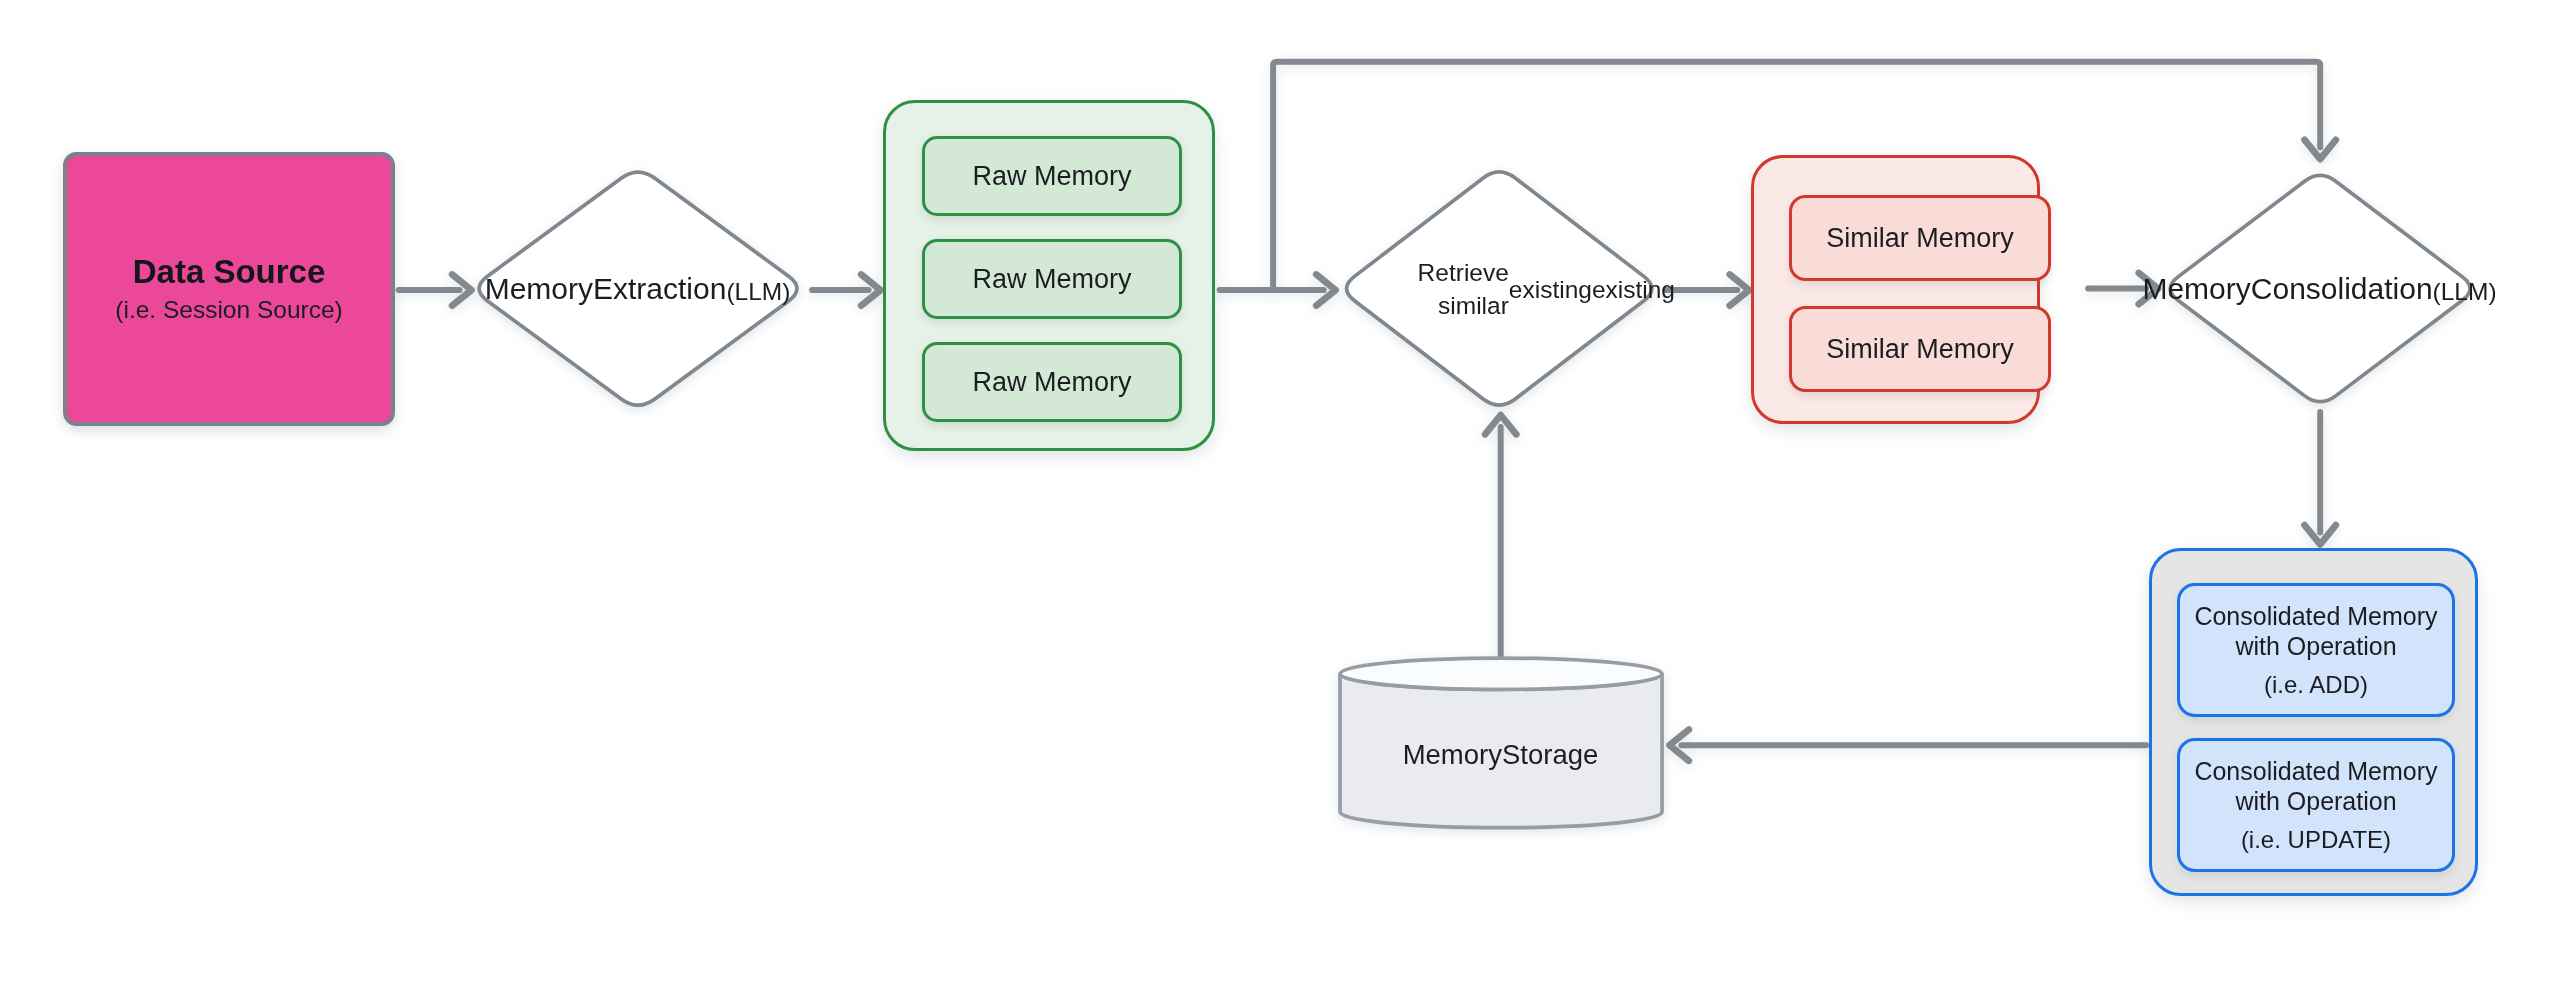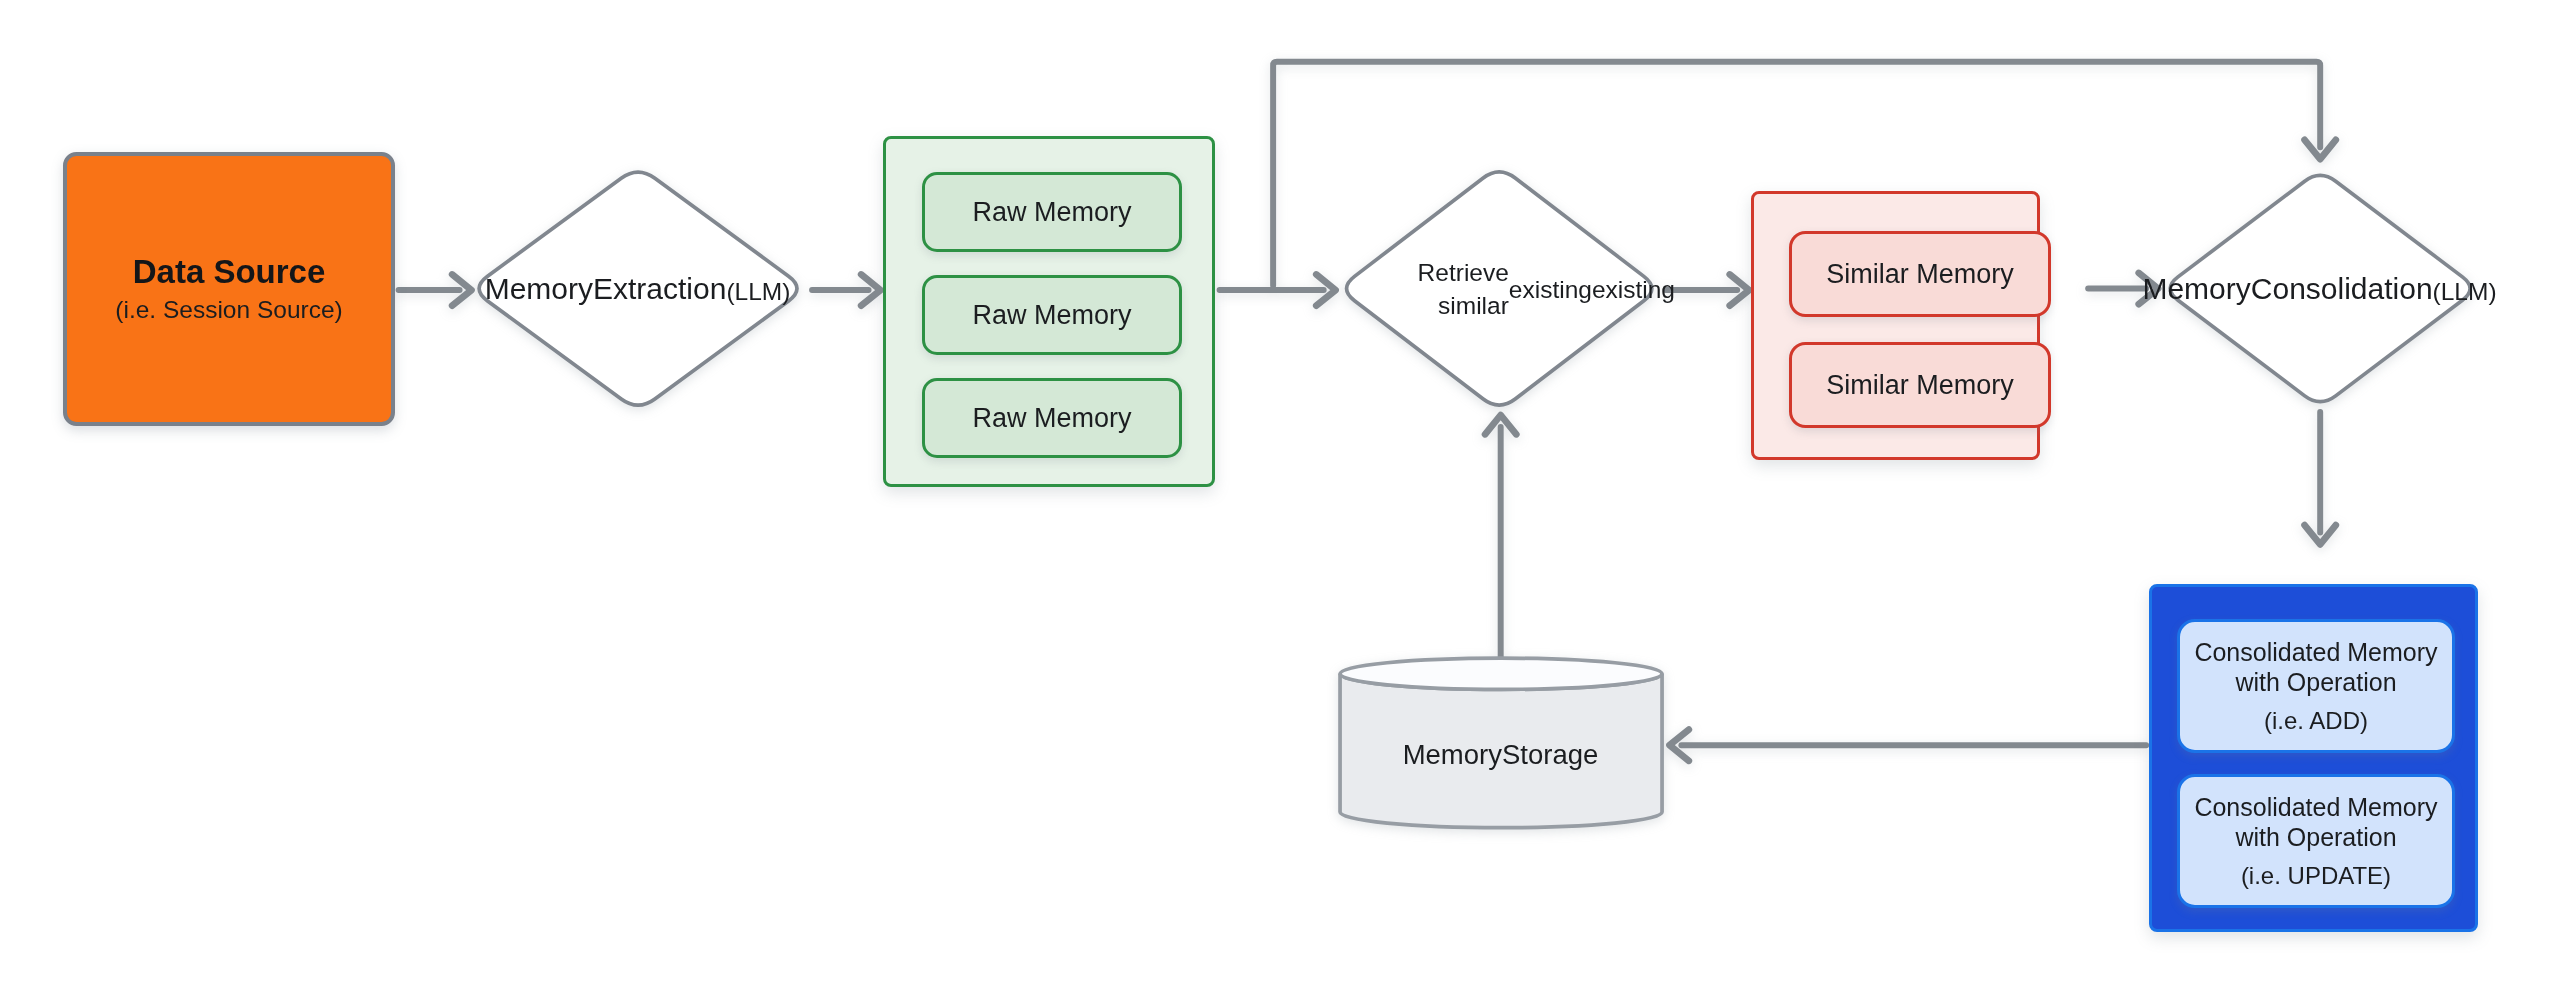--- a/index.html
+++ b/index.html
@@ -20,21 +20,21 @@
     width: 2576px; height: 1001px;
     filter: drop-shadow(0 3.7px 5.2px rgba(120,130,142,0.22));
   }
 
   .abs { position: absolute; }
 
   
   .ds-node {
     left: 63px; top: 152px; width: 332px; height: 274px;
     border: 4.5px solid #7a818b; border-radius: 13.4px;
-    background: #f97316;
+    background: #ec4899;
     box-shadow: 0 4.5px 12px rgba(120,130,142,0.25);
     display: flex; flex-direction: column; align-items: center; justify-content: center;
     text-align: center;
   }
   .ds-title { font-size: 33px; font-weight: 700; line-height: 1.12; color: #141619; }
   .ds-sub   { font-size: 24.5px; font-weight: 400; margin-top: 6px; }
 
   
   .dlabel {
     display: flex; flex-direction: row; align-items: center; justify-content: center;
@@ -45,35 +45,34 @@
   .dsub  { font-size: 24.5px; font-weight: 400; margin-top: 5px; }
 
   .extraction-label    { left: 489px;  top: 207px; }
   .retrieve-label      { left: 1378px; top: 207px; text-align: right; }
   .consolidation-label { left: 2171px; top: 207px; }
   .storage-label       { left: 1352px; top: 706px; width: 297px; height: 97px; }
   .storage-label .sline { font-size: 27.5px; font-weight: 500; line-height: 33px; }
 
   
   .group {
-    border-radius: 8px;
+    border-radius: 32px;
     box-shadow: 0 6px 15px rgba(120,130,142,0.22);
-    margin-top: 36px;
   }
   .green-group {
     left: 883px; top: 100px; width: 332px; height: 351px;
     background: #e6f2e7; border: 3.7px solid #2d9144;
   }
   .red-group {
     left: 1751px; top: 155px; width: 289px; height: 269px;
     background: #fbe9e7; border: 3.7px solid #d2382b;
   }
   .blue-group {
     left: 2149px; top: 548px; width: 329px; height: 348px;
-    background: #1d4ed8; border: 3.7px solid #1a73e8;
+    background: #e5e5e5; border: 3.7px solid #1a73e8;
   }
 
   .memory-box {
     position: absolute;
     display: flex; flex-direction: column; align-items: center; justify-content: center;
     text-align: center;
     box-shadow: 0 3.7px 9px rgba(120,130,142,0.20);
     font-size: 27px; font-weight: 500;
   }
   .green-box {

